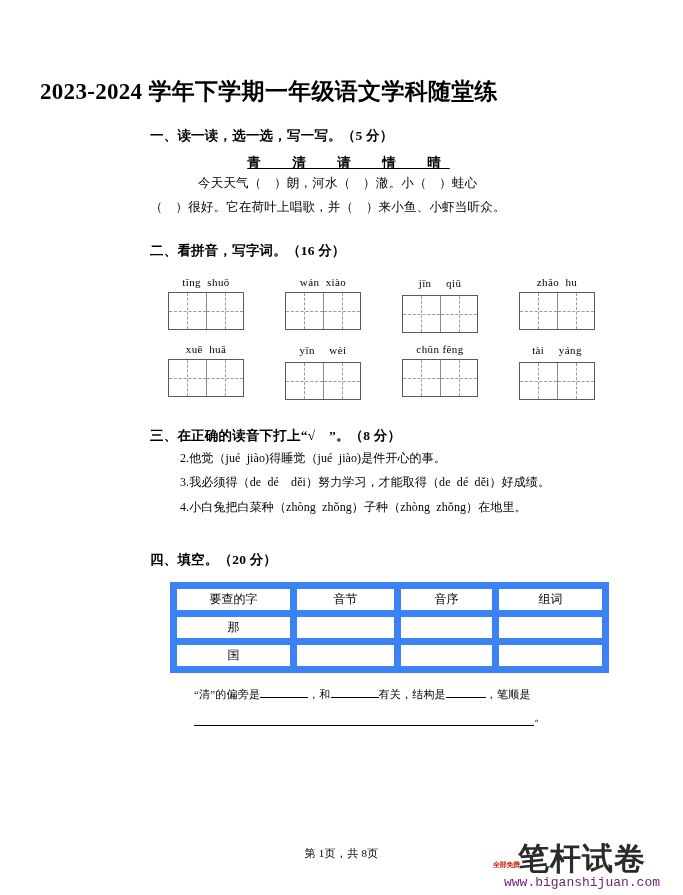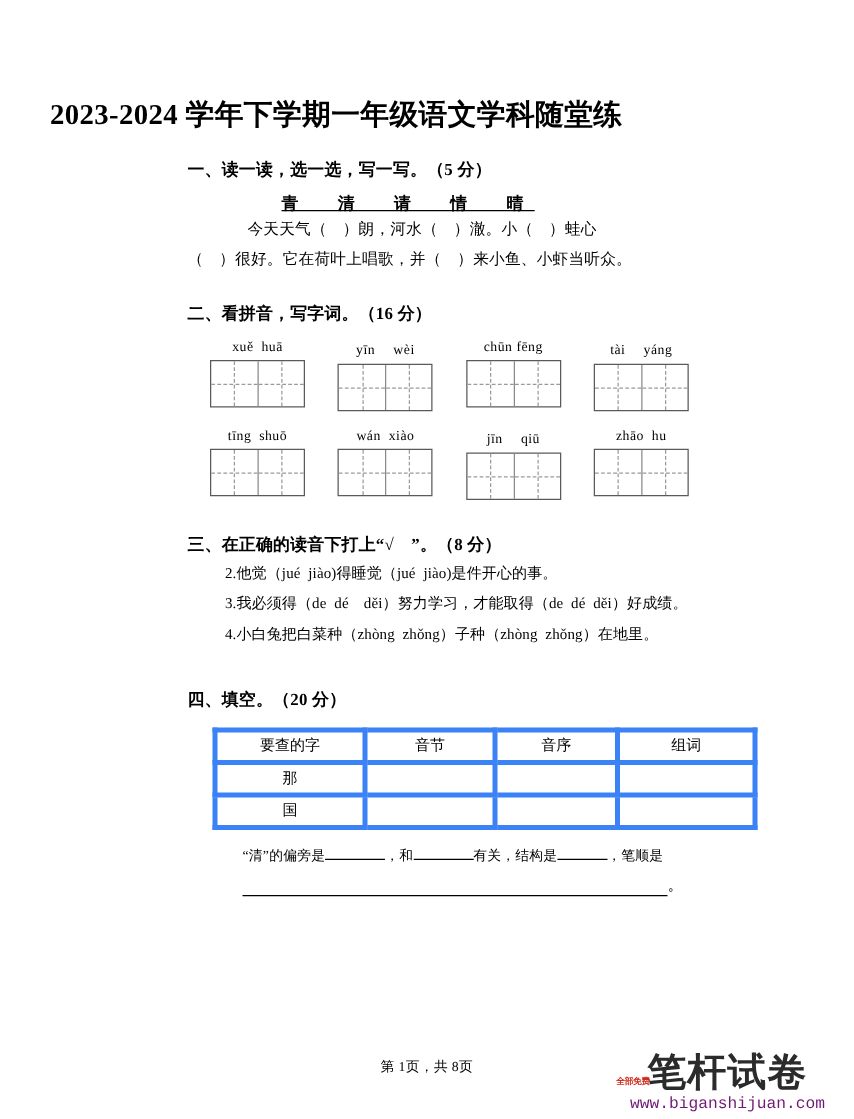--- a/index.html
+++ b/index.html
@@ -29,21 +29,21 @@
     font-size: 23px;
     font-weight: bold;
     letter-spacing: 0.3px;
     margin: 0;
     padding: 78px 40px 0 40px;
     line-height: 1.2;
   }
 
   
   .content {
-    padding: 0 120px 0 150px;
+    padding: 0 76px 0 150px;
   }
   .sec-head {
     font-size: 13.5px;
     font-weight: bold;
     letter-spacing: 0.2px;
     margin: 0;
     line-height: 1.5;
   }
   .sec1-head { margin-top: 20px; }
   .sec2-head { margin-top: 22px; }
@@ -130,21 +130,21 @@
   }
 
   
   .tbl-wrap { margin-top: 12px; padding-left: 20px; padding-right: 0px; }
   table.fill {
     border-collapse: collapse;
     width: 432px;
     table-layout: fixed;
   }
   table.fill td, table.fill th {
-    border: 4px solid #3b82f6;
+    border: 7px solid #3b82f6;
     height: 26px;
     text-align: center;
     font-size: 12px;
     font-weight: normal;
     padding: 2px 0;
   }
   table.fill th { font-size: 12px; }
   .col-a { width: 120px; }
   .col-b { width: 104px; }
   .col-c { width: 98px; }
@@ -225,20 +225,51 @@
 
   <div class="content">
 
     <div class="sec-head sec1-head">一、读一读，选一选，写一写。（5 分）</div>
     <div class="charrow">青　清　请　情　晴</div>
     <div class="body-line indent-1">今天天气（　）朗，河水（　）澈。小（　）蛙心</div>
     <div class="body-line indent-0">（　）很好。它在荷叶上唱歌，并（　）来小鱼、小虾当听众。</div>
 
     <div class="sec-head sec2-head">二、看拼音，写字词。（16 分）</div>
 
+    <div class="grid-block second">
+      <div class="grid-cell-wrap">
+        <div class="pinyin">tīng  shuō</div>
+        <div class="tianzi">
+            <div class="sq"></div>
+            <div class="sq"></div>
+          </div>
+      </div>
+      <div class="grid-cell-wrap">
+        <div class="pinyin">wán  xiào</div>
+        <div class="tianzi">
+            <div class="sq"></div>
+            <div class="sq"></div>
+          </div>
+      </div>
+      <div class="grid-cell-wrap">
+        <div class="pinyin">jīn　 qiū</div>
+        <div class="tianzi">
+            <div class="sq"></div>
+            <div class="sq"></div>
+          </div>
+      </div>
+      <div class="grid-cell-wrap">
+        <div class="pinyin">zhāo  hu</div>
+        <div class="tianzi">
+            <div class="sq"></div>
+            <div class="sq"></div>
+          </div>
+      </div>
+    </div>
+
     <div class="grid-block">
       <div class="grid-cell-wrap">
         <div class="pinyin">xuě  huā</div>
         <div class="tianzi">
             <div class="sq"></div>
             <div class="sq"></div>
           </div>
       </div>
       <div class="grid-cell-wrap">
         <div class="pinyin">yīn　 wèi</div>
@@ -249,51 +280,20 @@
       </div>
       <div class="grid-cell-wrap">
         <div class="pinyin">chūn fēng</div>
         <div class="tianzi">
             <div class="sq"></div>
             <div class="sq"></div>
           </div>
       </div>
       <div class="grid-cell-wrap">
         <div class="pinyin">tài　 yáng</div>
-        <div class="tianzi">
-            <div class="sq"></div>
-            <div class="sq"></div>
-          </div>
-      </div>
-    </div>
-
-    <div class="grid-block second">
-      <div class="grid-cell-wrap">
-        <div class="pinyin">tīng  shuō</div>
-        <div class="tianzi">
-            <div class="sq"></div>
-            <div class="sq"></div>
-          </div>
-      </div>
-      <div class="grid-cell-wrap">
-        <div class="pinyin">wán  xiào</div>
-        <div class="tianzi">
-            <div class="sq"></div>
-            <div class="sq"></div>
-          </div>
-      </div>
-      <div class="grid-cell-wrap">
-        <div class="pinyin">jīn　 qiū</div>
-        <div class="tianzi">
-            <div class="sq"></div>
-            <div class="sq"></div>
-          </div>
-      </div>
-      <div class="grid-cell-wrap">
-        <div class="pinyin">zhāo  hu</div>
         <div class="tianzi">
             <div class="sq"></div>
             <div class="sq"></div>
           </div>
       </div>
     </div>
 
     <div class="sec-head sec3-head">三、在正确的读音下打上“√　”。（8 分）</div>
     <div class="q-line">2.他觉（jué  jiào)得睡觉（jué  jiào)是件开心的事。</div>
     <div class="q-line">3.我必须得（de  dé　děi）努力学习，才能取得（de  dé  děi）好成绩。</div>

